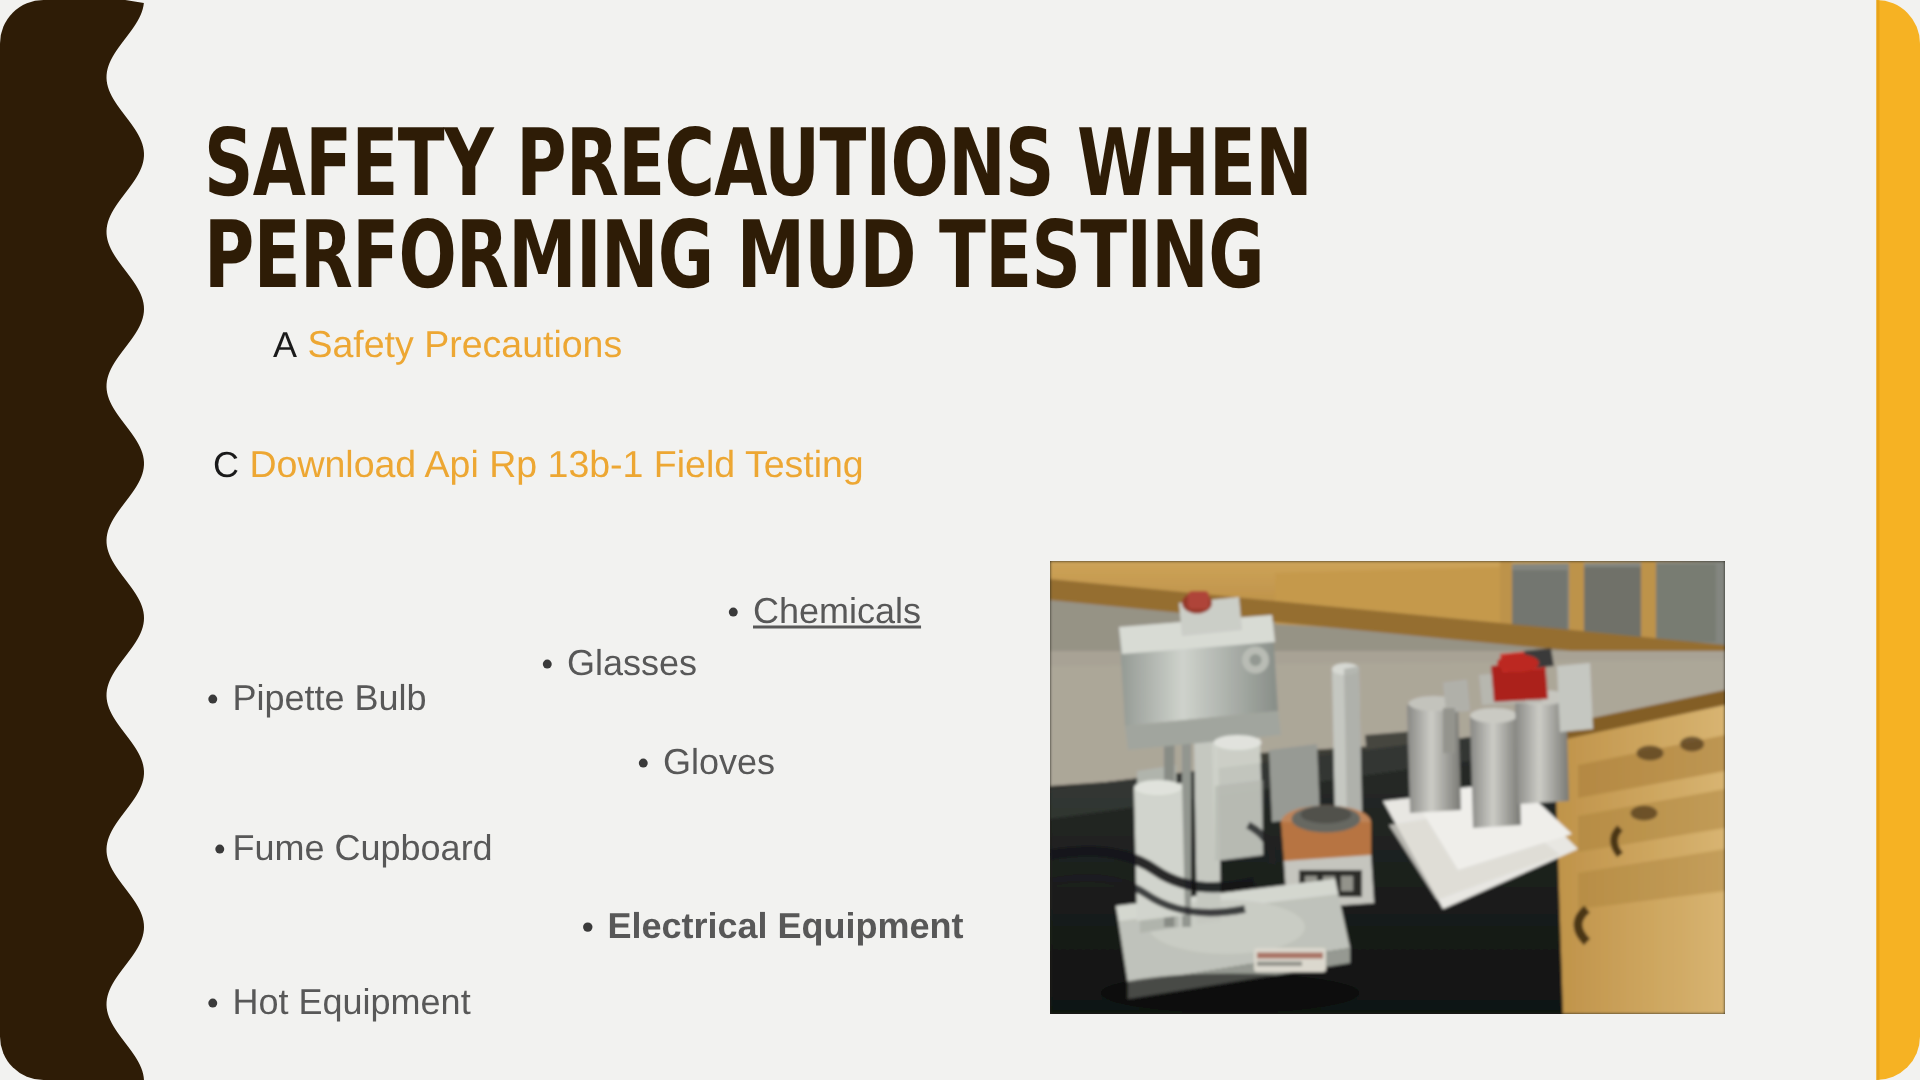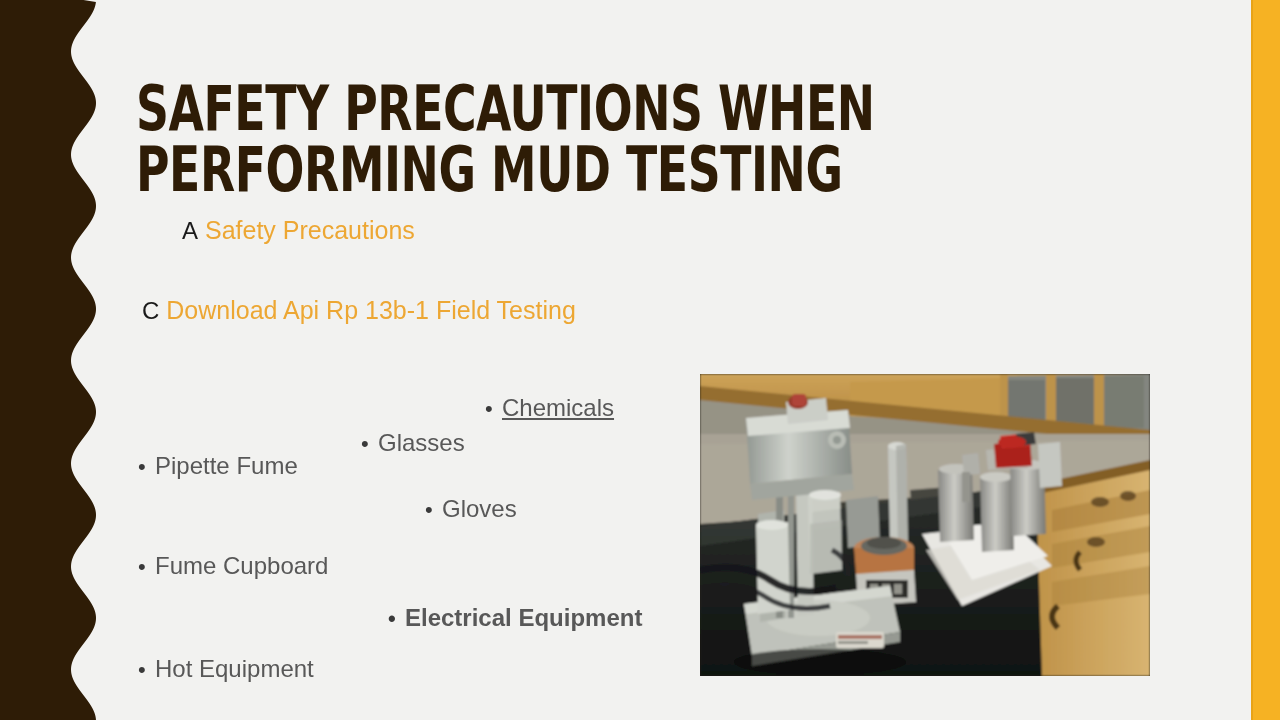--- a/index.html
+++ b/index.html
@@ -9,20 +9,21 @@
   }
   body {
     font-family: "Liberation Sans", sans-serif;
   }
   #slide {
     position: relative;
     width: 1280px;
     height: 720px;
     background: #F2F2F0;
     overflow: hidden;
+    border-radius: 29px;
   }
 
   
   #wave-band {
     position: absolute;
     left: 0;
     top: 0;
     width: 100px;
     height: 720px;
     pointer-events: none;
@@ -135,26 +136,26 @@
   </div>
 
 
   <div class="bullet-item" style="left:485px; top:396px;text-decoration:underline;">
     <span class="bullet-dot">•</span><span>Chemicals</span>
   </div>
   <div class="bullet-item" style="left:327px; top:431px;margin-left:34px;">
     <span class="bullet-dot">•</span><span>Glasses</span>
   </div>
   <div class="bullet-item" style="left:138px; top:454px;">
-    <span class="bullet-dot">•</span><span>Pipette Fume</span>
+    <span class="bullet-dot">•</span><span>Pipette Bulb</span>
   </div>
   <div class="bullet-item" style="left:425px; top:497px;">
     <span class="bullet-dot">•</span><span>Gloves</span>
   </div>
-  <div class="bullet-item" style="left:138px; top:554px;">
+  <div class="bullet-item" style="left:138px; top:554px;text-align:center;">
     <span class="bullet-dot">•</span><span>Fume Cupboard</span>
   </div>
   <div class="bullet-item" style="left:388px; top:606px;font-weight:bold;">
     <span class="bullet-dot">•</span><span>Electrical Equipment</span>
   </div>
   <div class="bullet-item" style="left:138px; top:657px;">
     <span class="bullet-dot">•</span><span>Hot Equipment</span>
   </div>
 
   <div id="photo">

